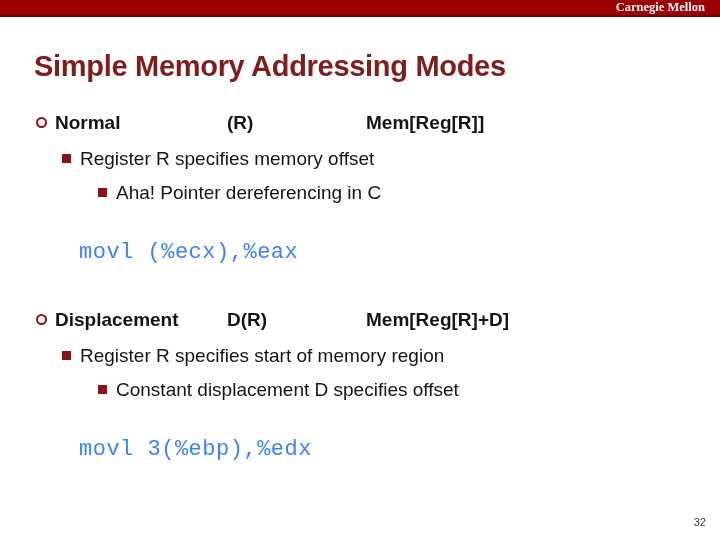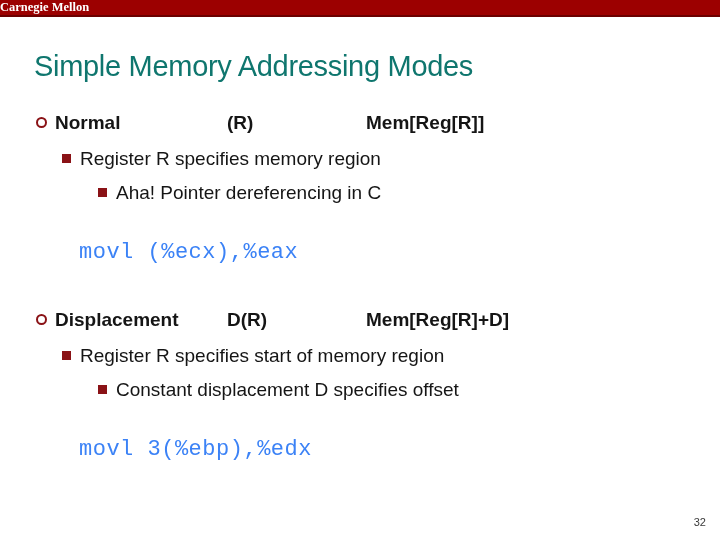--- a/index.html
+++ b/index.html
@@ -16,42 +16,42 @@
 
   
   .topbar {
     position: absolute;
     top: 0; left: 0; right: 0;
     height: 17px;
     background: var(--accent-bar, #9c0000);
     border-bottom: 2px solid #6b0000;
     display: flex;
     align-items: center;
-    justify-content: flex-start;
-    padding-right: 6px;
+    justify-content: flex-end;
+    padding-right: 15px;
     box-sizing: border-box;
   }
   .brand {
     color: #ffffff;
     font-family: "Liberation Serif", serif;
     font-weight: bold;
     font-size: 12.5px;
     line-height: 1;
     padding-bottom: 1px;
   }
 
   .title {
     position: absolute;
     left: 34px;
     top: 50px;
     margin: 0;
     font-size: 29px;
-    font-weight: normal;
+    font-weight: bold;
     letter-spacing: -0.3px;
-    color: #0f766e;
+    color: #7f1d1d;
     white-space: nowrap;
   }
 
   .mode-section {
     position: absolute;
     left: 0;
     width: 720px;
     height: 190px;
   }
   .s0 { top: 112px; }
@@ -127,21 +127,21 @@
 
   <section class="mode-section s0">
     <div class="term-row">
       <span class="circle-bullet"></span>
       <span class="term">Normal</span>
       <span class="operand">(R)</span>
       <span class="effect">Mem[Reg[R]]</span>
     </div>
     <div class="sub-bullet b0">
       <span class="square-bullet"></span>
-      <span class="sub-text">Register R specifies memory region</span>
+      <span class="sub-text">Register R specifies memory offset</span>
     </div>
     <div class="sub-bullet b1">
       <span class="square-bullet"></span>
       <span class="sub-text">Aha! Pointer dereferencing in C</span>
     </div>
     <pre class="code">movl (%ecx),%eax</pre>
   </section>
 
   <section class="mode-section s1">
     <div class="term-row">

